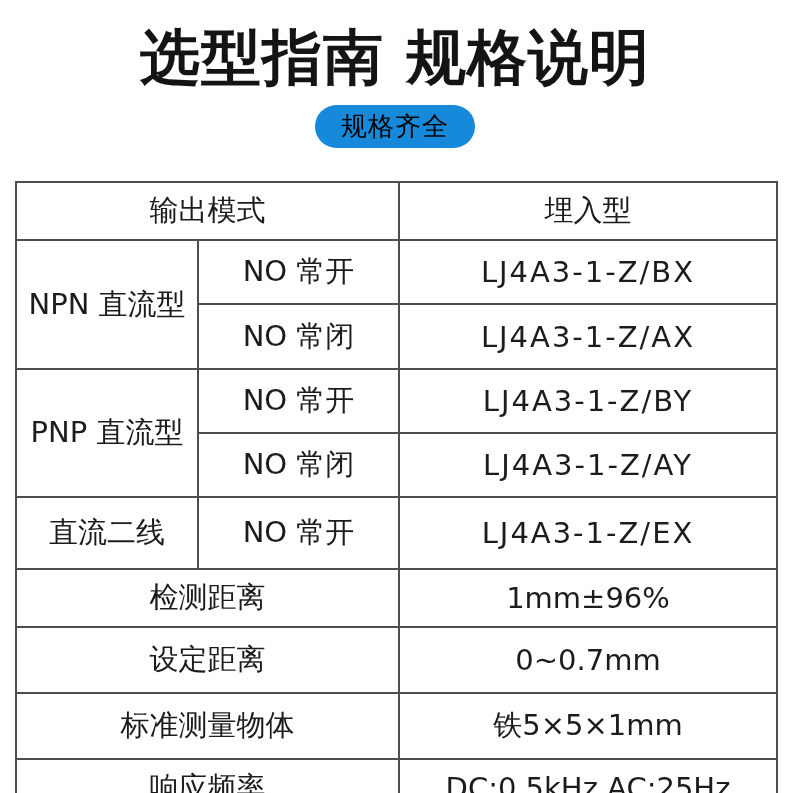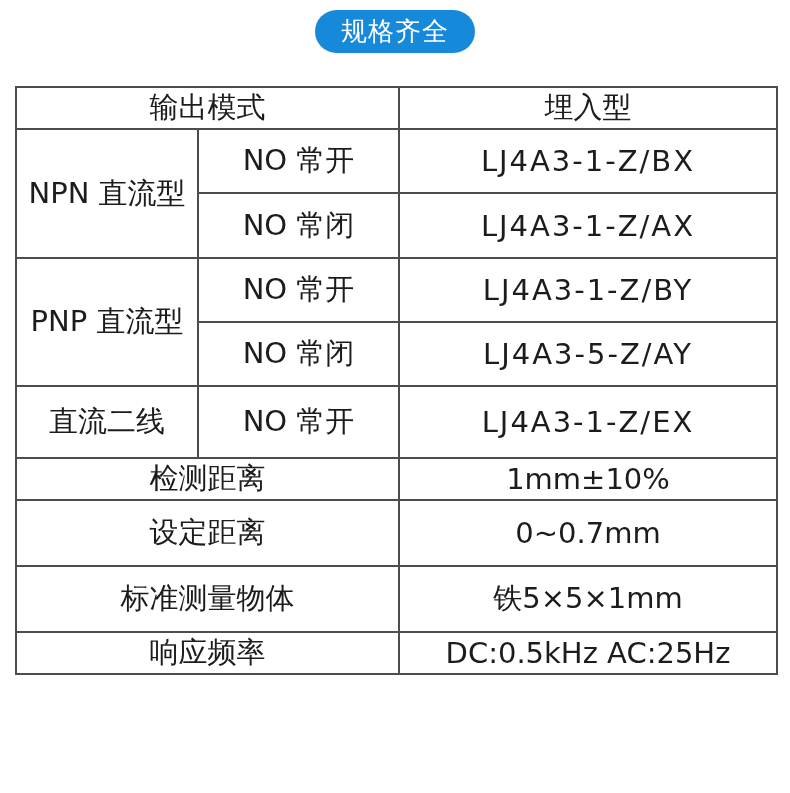--- a/index.html
+++ b/index.html
@@ -14,60 +14,61 @@
     font-size:60px;
     font-weight:900;
     letter-spacing:1px;
     color:#141414;
     line-height:1.25;
   }
   .badge-wrap{text-align:center;margin-top:10px;}
   .badge{
     display:inline-block;
     background:#1789db;
-    color:#ffffff;
+    color:#000000;
     font-size:26px;
     line-height:1;
     padding:8px 26px 9px 26px;
     border-radius:26px;
     letter-spacing:1px;
   }
   table.spec-table{
     border-collapse:collapse;
     table-layout:fixed;
     width:761px;
     margin:33px auto 0 15px;
   }
   table.spec-table td{
     border:2px solid #4d4d4d;
     text-align:center;
     vertical-align:middle;
     font-size:29px;
     color:#1c1c1c;
-    padding:0;
+    padding:8px;
     overflow:hidden;
     white-space:nowrap;
   }
   td.model{
     font-size:30px;
     letter-spacing:2px;
   }
   tr.rh-header{height:41px;}
   tr.rh-a{height:64px;}
   tr.rh-b{height:65px;}
   tr.rh-c{height:72px;margin-left:38px;}
   tr.rh-d{height:41px;}
   tr.rh-e{height:66px;}
   tr.rh-f{height:66px;}
 </style>
 </head>
 <body>
 
 <div class="page">
 
+  <h1 class="title">选型指南 规格说明</h1>
 
   <div class="badge-wrap">
     <span class="badge">规格齐全</span>
   </div>
 
   <table class="spec-table">
     <colgroup>
       <col style="width:182px">
       <col style="width:201px">
       <col style="width:378px">
@@ -89,32 +90,32 @@
       <td class="model">LJ4A3-1-Z/AX</td>
     </tr>
 
     <tr class="rh-a">
       <td rowspan="2">PNP 直流型</td>
       <td>NO 常开</td>
       <td class="model">LJ4A3-1-Z/BY</td>
     </tr>
     <tr class="rh-a">
       <td>NO 常闭</td>
-      <td class="model">LJ4A3-5-Z/AY</td>
+      <td class="model">LJ4A3-1-Z/AY</td>
     </tr>
 
     <tr class="rh-c">
       <td>直流二线</td>
       <td>NO 常开</td>
       <td class="model">LJ4A3-1-Z/EX</td>
     </tr>
 
     <tr class="rh-d">
       <td colspan="2">检测距离</td>
-      <td>1mm±10%</td>
+      <td>1mm±96%</td>
     </tr>
     <tr class="rh-e">
       <td colspan="2">设定距离</td>
       <td>0~0.7mm</td>
     </tr>
     <tr class="rh-f">
       <td colspan="2">标准测量物体</td>
       <td>铁5×5×1mm</td>
     </tr>
     <tr class="rh-d">

